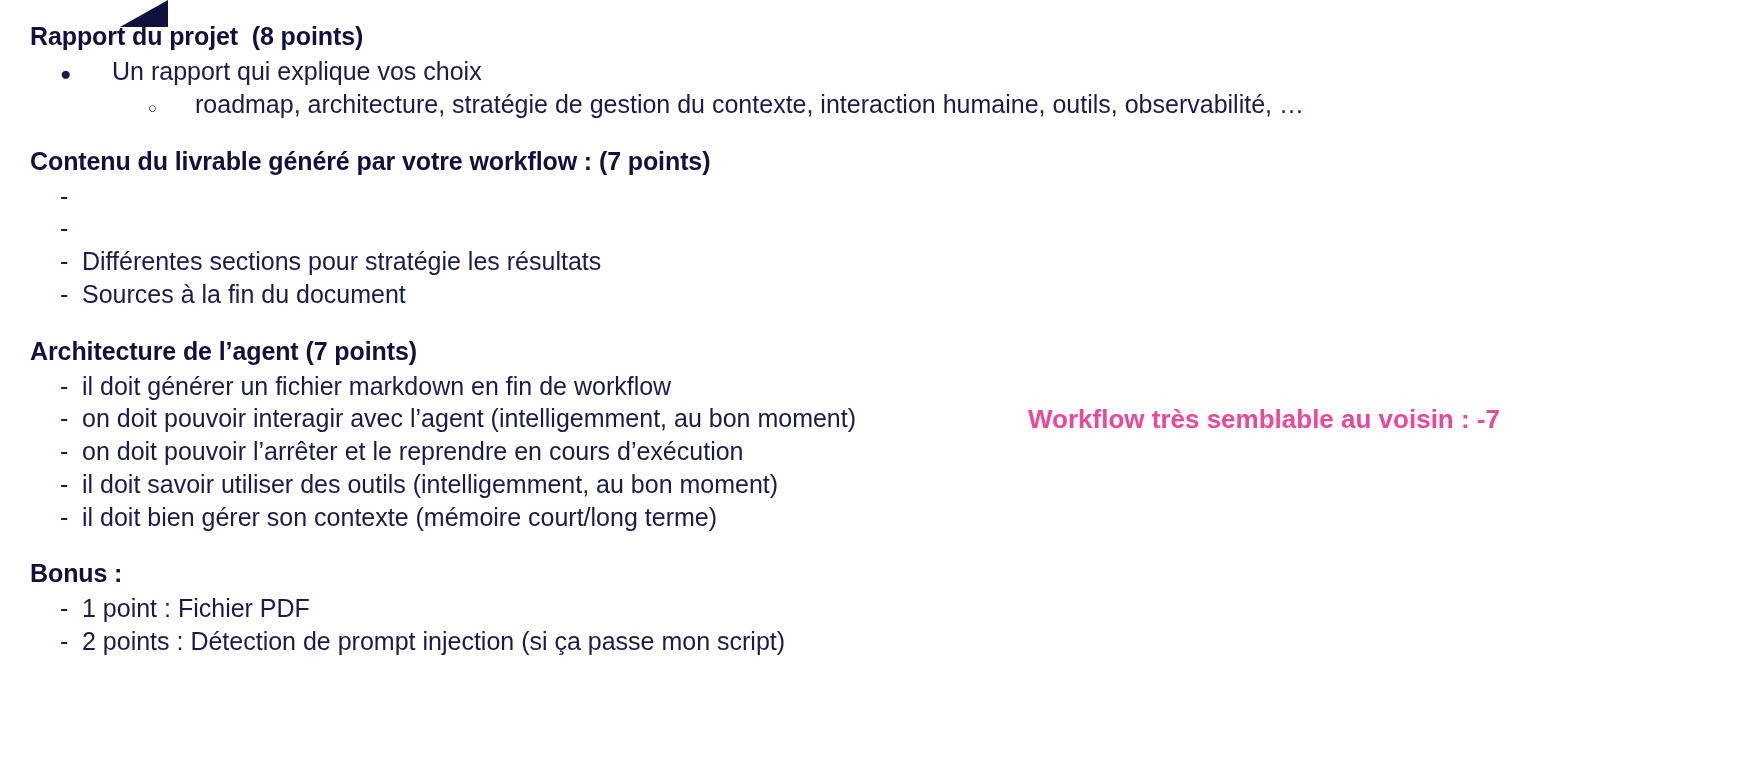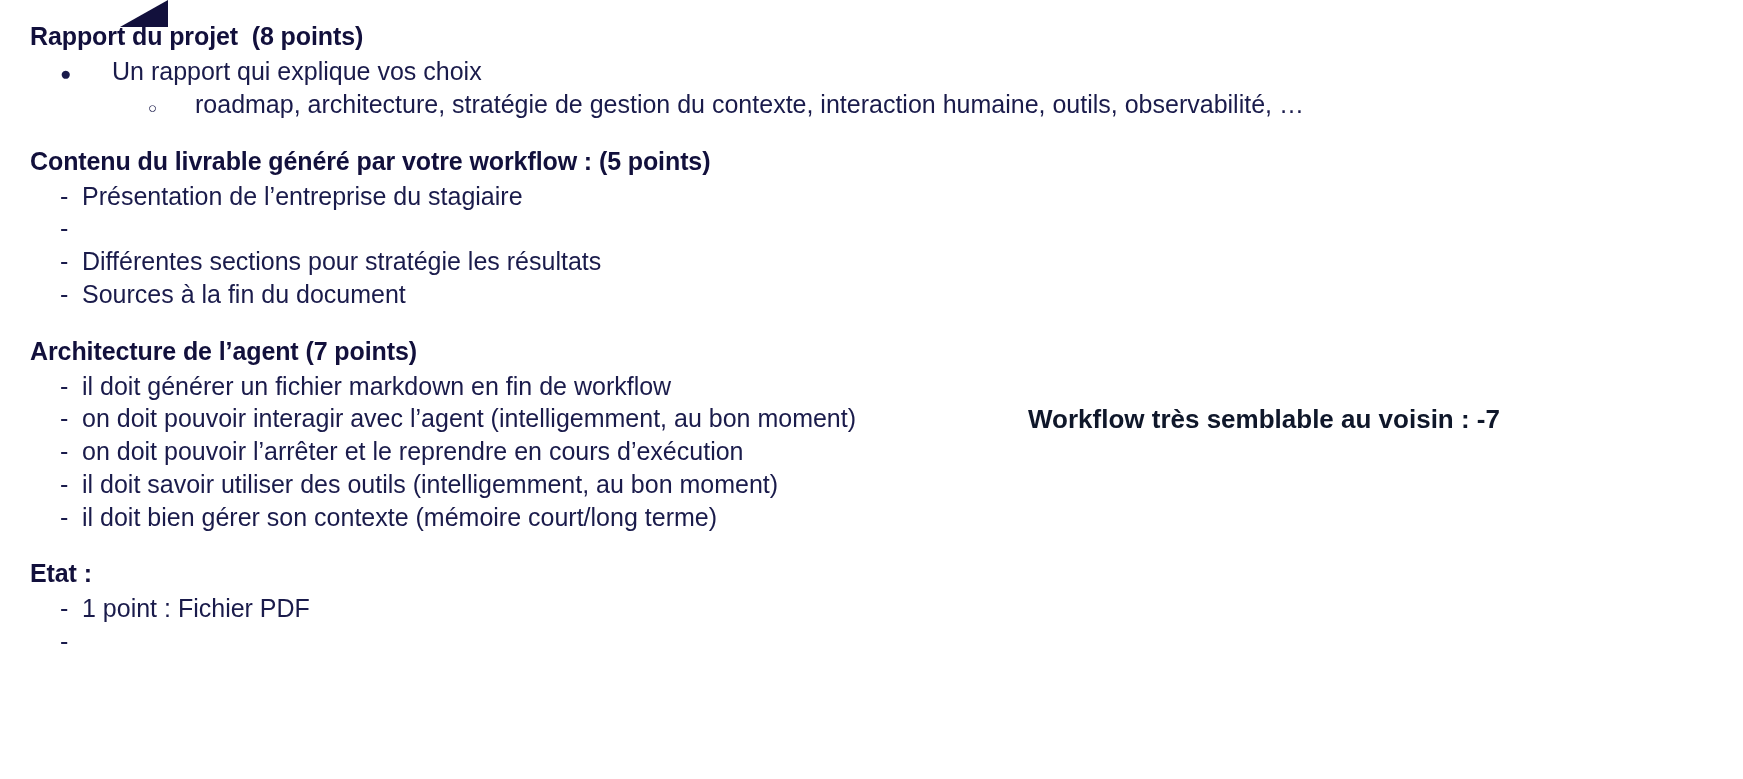--- a/index.html
+++ b/index.html
@@ -116,21 +116,21 @@
     text-underline-offset: 3px;
     text-decoration-thickness: 2px;
   }
 
   
   .annotation {
     position: absolute;
     left: 1028px;
     top: 402px;
     width: 620px;
-    color: #0f172a;
+    color: #ec4899;
     font-size: 26px;
     font-weight: bold;
     line-height: 1.33;
   }
   .annotation .ann-line { white-space: pre; display: block; }
 </style>
 </head>
 <body>
 
 <div class="slide-body">
@@ -151,25 +151,24 @@
           <span class="item-text">Un rapport qui explique vos choix</span>
         </li>
         <li class="list-item lvl-circle">
           <span class="marker">○</span>
           <span class="item-text">roadmap, architecture, stratégie de gestion du contexte, interaction humaine, outils, observabilité, …</span>
         </li>
       </ul>
     </div>
 
     <div class="section">
-      <div class="section-heading">Contenu du livrable généré par votre workflow : (5 points)</div>
-      <ul class="list">
-        <li class="list-item lvl-dash">
-          <span class="marker">-</span>
-          <span class="item-text">Présentation de l’entreprise du stagiaire</span>
+      <div class="section-heading">Contenu du livrable généré par votre workflow : (7 points)</div>
+      <ul class="list">
+        <li class="list-item lvl-dash">
+          <span class="marker">-</span>
         </li>
         <li class="list-item lvl-dash">
           <span class="marker">-</span>
         </li>
         <li class="list-item lvl-dash">
           <span class="marker">-</span>
           <span class="item-text">Différentes sections pour stratégie les résultats</span>
         </li>
         <li class="list-item lvl-dash">
           <span class="marker">-</span>
@@ -198,28 +197,29 @@
           <span class="item-text"><span>il doit savoir utiliser des outils </span><span class="underlined">(intelligemment, au bon moment)</span></span>
         </li>
         <li class="list-item lvl-dash">
           <span class="marker">-</span>
           <span class="item-text">il doit bien gérer son contexte (mémoire court/long terme)</span>
         </li>
       </ul>
     </div>
 
     <div class="section">
-      <div class="section-heading">Etat :</div>
+      <div class="section-heading">Bonus :</div>
       <ul class="list">
         <li class="list-item lvl-dash">
           <span class="marker">-</span>
           <span class="item-text">1 point : Fichier PDF</span>
         </li>
         <li class="list-item lvl-dash">
           <span class="marker">-</span>
+          <span class="item-text">2 points : Détection de prompt injection (si ça passe mon script)</span>
         </li>
       </ul>
     </div>
 
   </div>
 
   <div class="annotation">
     <span class="ann-line">Workflow très semblable au voisin : -7</span>
   </div>
 

